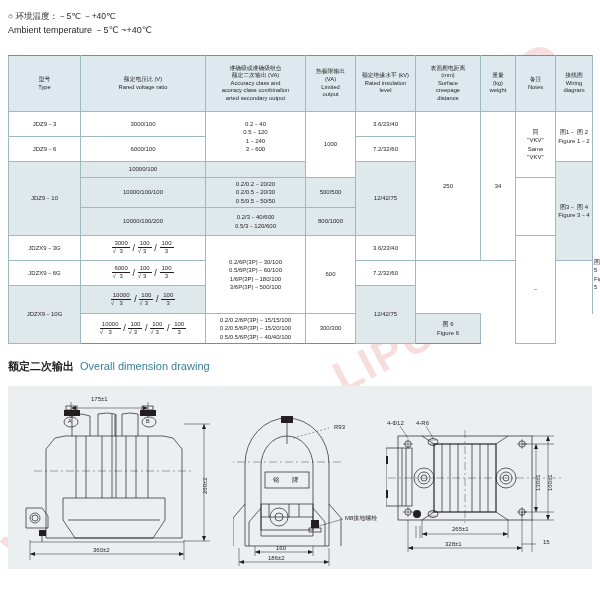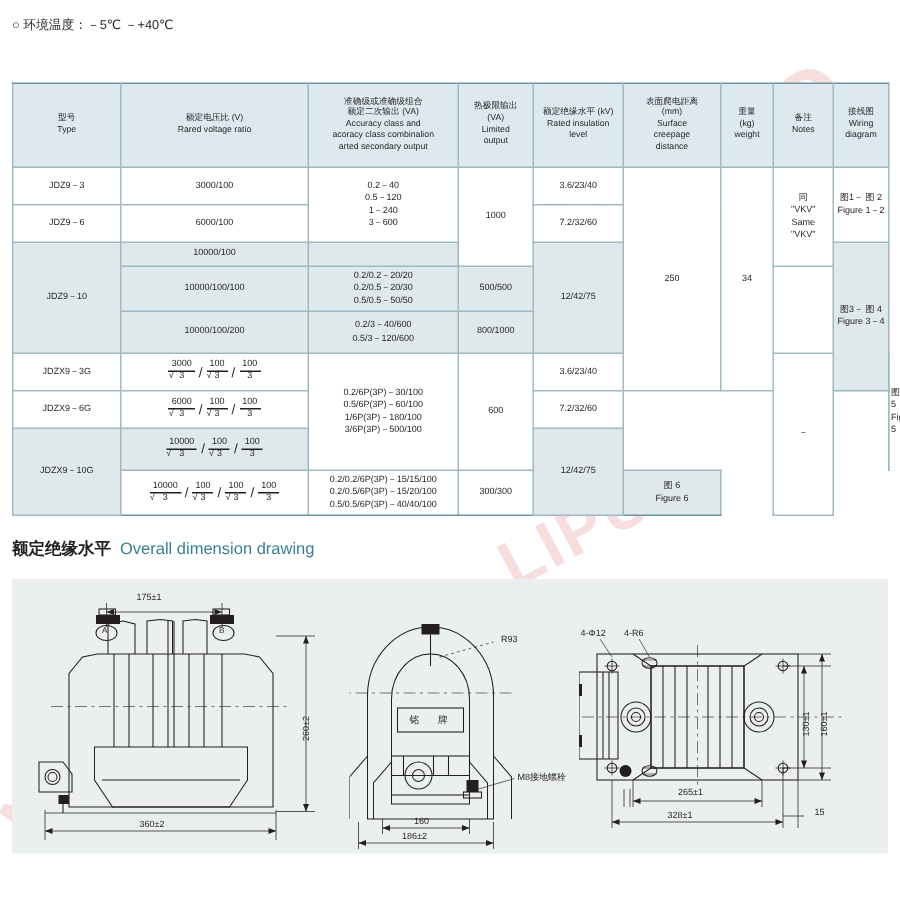--- a/index.html
+++ b/index.html
@@ -62,20 +62,21 @@
 </style>
 </head>
 <body>
 
 <div class="wm wm1">ELECTRIC CO</div>
 <div class="wm wm2">NZHOU</div>
 <div class="wm wm3">LIPU</div>
 
 <div class="intro">
   <div class="ln">○ 环境温度：－5℃ －+40℃</div>
+  <div class="ln2">Ambient temperature －5℃ ~+40℃</div>
 </div>
 
 <table class="spec">
   <colgroup>
     <col style="width:72px">
       <col style="width:125px">
       <col style="width:100px">
     <col style="width:50px">
       <col style="width:60px">
       <col style="width:65px">
@@ -271,21 +272,21 @@
       <td class="white">300/300</td>
       <td class="shade">
         <div>图 6</div>
         <div>Figure 6</div>
       </td>
     </tr>
   </tbody>
 </table>
 
 <div class="sect">
-  <span class="cn">额定绝缘水平</span><span class="en">Overall dimension drawing</span>
+  <span class="cn">额定二次输出</span><span class="en">Overall dimension drawing</span>
 </div>
 
 <div class="panel">
 
   <svg class="dwg" width="250" height="183" viewBox="0 0 250 183" stroke="#231f20" fill="none" stroke-width="0.7">
 
     <g stroke-width="0.5">
       <line x1="63" y1="22" x2="140" y2="22"></line>
       <path d="M63 22 l5 -2 v4 z" fill="#231f20" stroke="none"></path>
       <path d="M140 22 l-5 -2 v4 z" fill="#231f20" stroke="none"></path>

